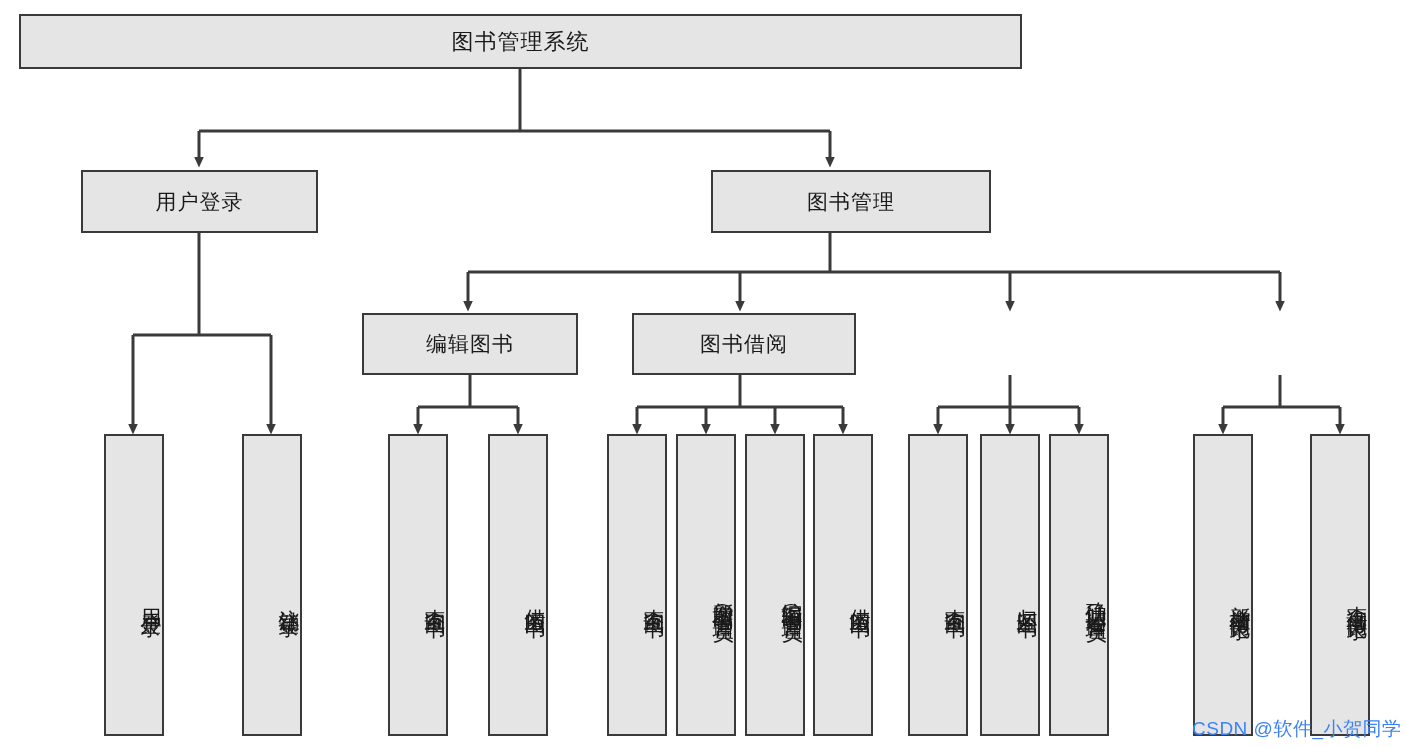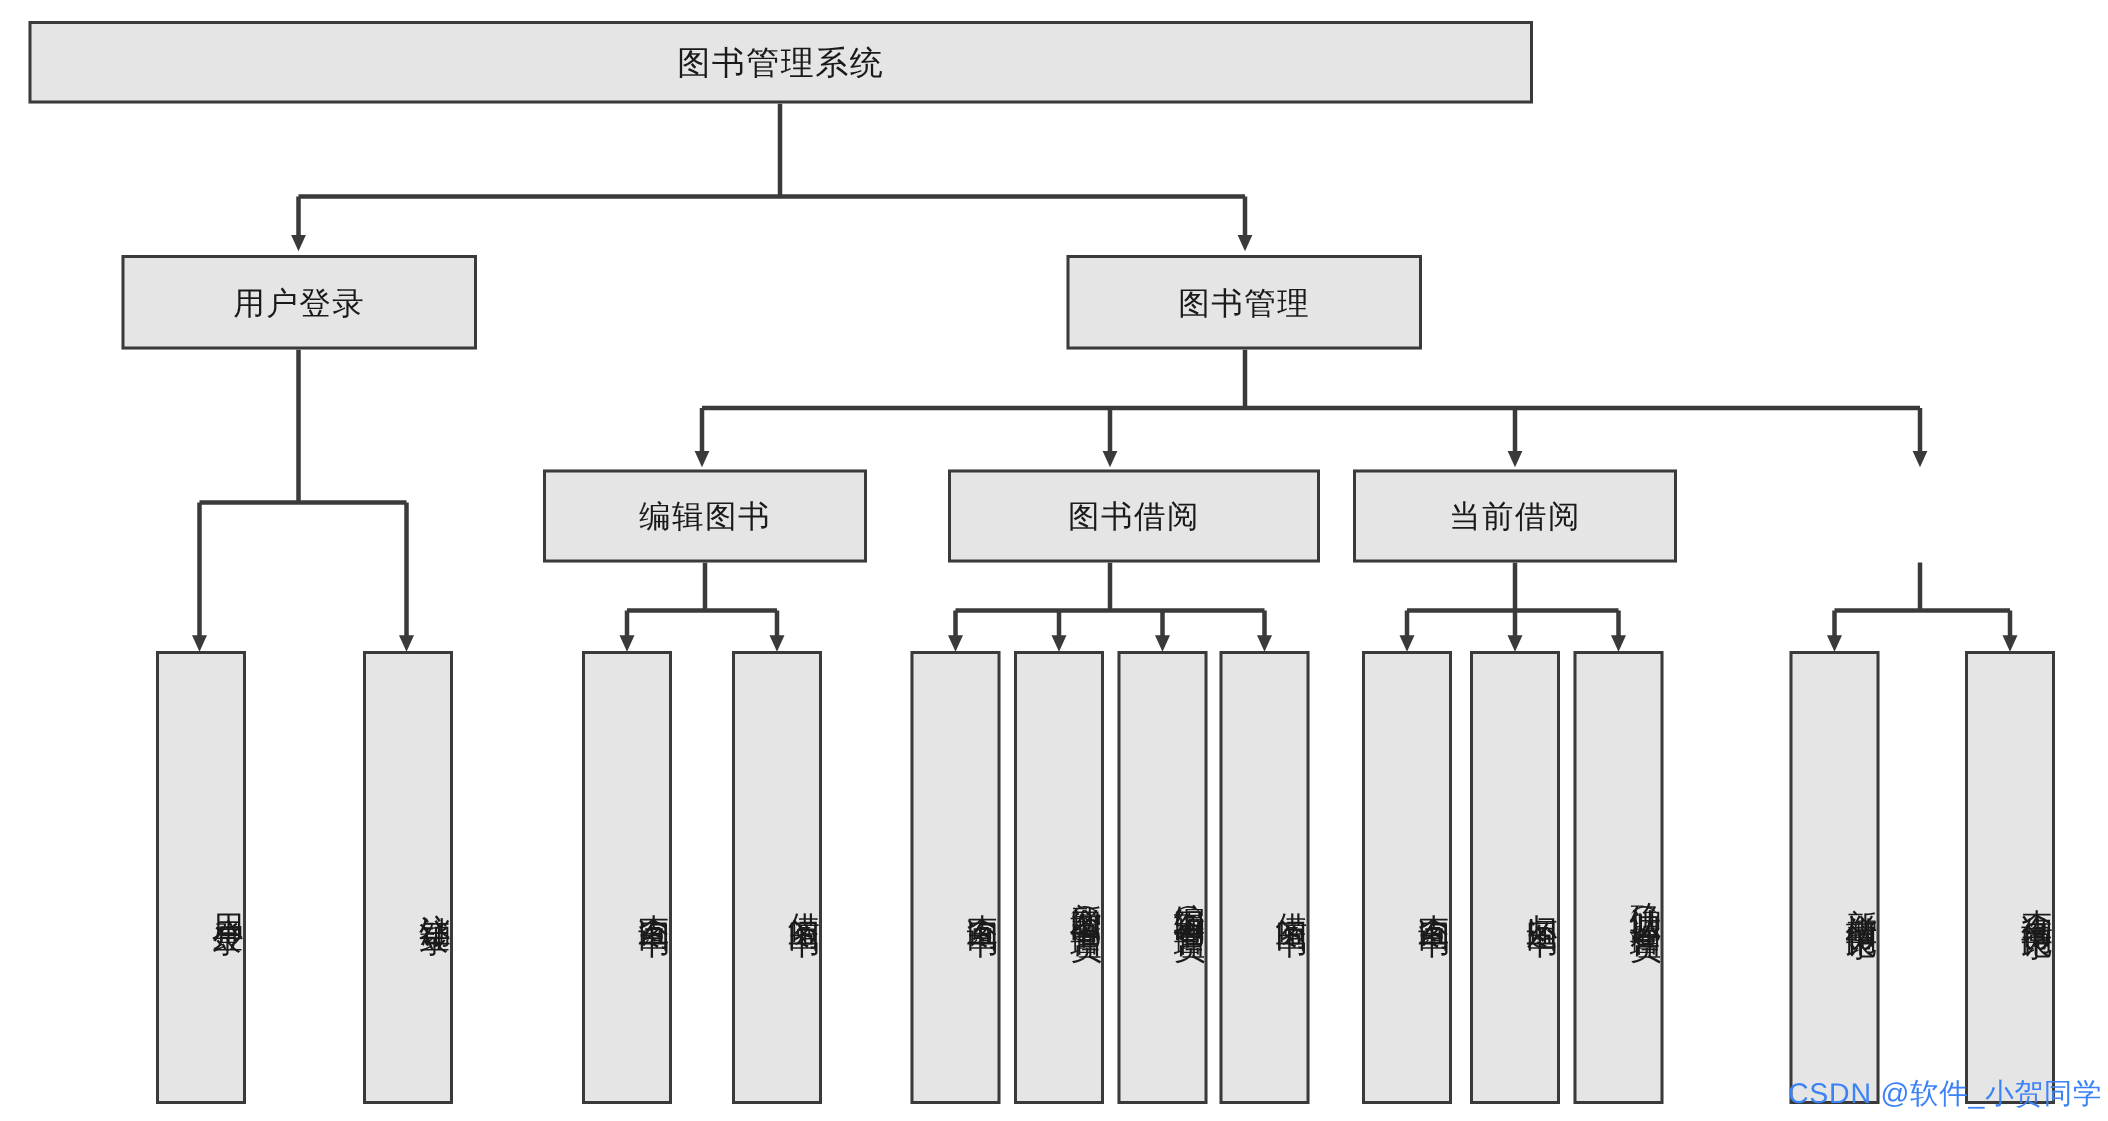--- a/index.html
+++ b/index.html
@@ -95,25 +95,24 @@
       <path d="M1280,375 L1280,407"></path>
       <path d="M1223,407 L1340,407"></path>
       <path d="M1223,407 L1223,425" marker-end="url(#ah)"></path>
       <path d="M1340,407 L1340,425" marker-end="url(#ah)"></path>
     </g>
   </svg>
 
   <div class="node root" style="left:19px;top:14px;width:1003px;height:55px;">图书管理系统</div>
 
   <div class="node horiz" style="left:81px;top:170px;width:237px;height:63px;">用户登录</div>
-  <div class="node horiz" style="left:711px;top:170px;width:237px;height:63px;">图书管理</div>
+  <div class="node horiz" style="left:711px;top:170px;width:280px;height:63px;">图书管理</div>
 
   <div class="node horiz" style="left:362px;top:313px;width:216px;height:62px;">编辑图书</div>
-  <div class="node horiz" style="left:632px;top:313px;width:248px;height:62px;">图书借阅</div>
-  <div class="node horiz" style="left:902px;top:313px;width:216px;height:62px;">当前借阅</div>
+  <div class="node horiz" style="left:632px;top:313px;width:224px;height:62px;">图书借阅</div>
 
   <div class="node vert" style="left:104px;top:434px;width:60px;height:302px;">用户登录</div>
   <div class="node vert" style="left:242px;top:434px;width:60px;height:302px;">注销登录</div>
 
   <div class="node vert" style="left:388px;top:434px;width:60px;height:302px;">查询图书</div>
   <div class="node vert" style="left:488px;top:434px;width:60px;height:302px;">借阅图书</div>
 
   <div class="node vert" style="left:607px;top:434px;width:60px;height:302px;">查询图书</div>
   <div class="node vert" style="left:676px;top:434px;width:60px;height:302px;">新增图书（管理员）</div>
   <div class="node vert" style="left:745px;top:434px;width:60px;height:302px;">编辑图书（管理员）</div>

